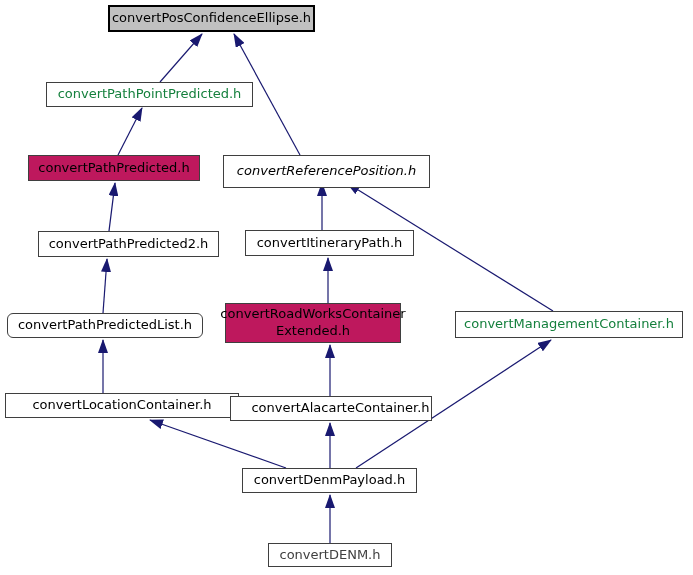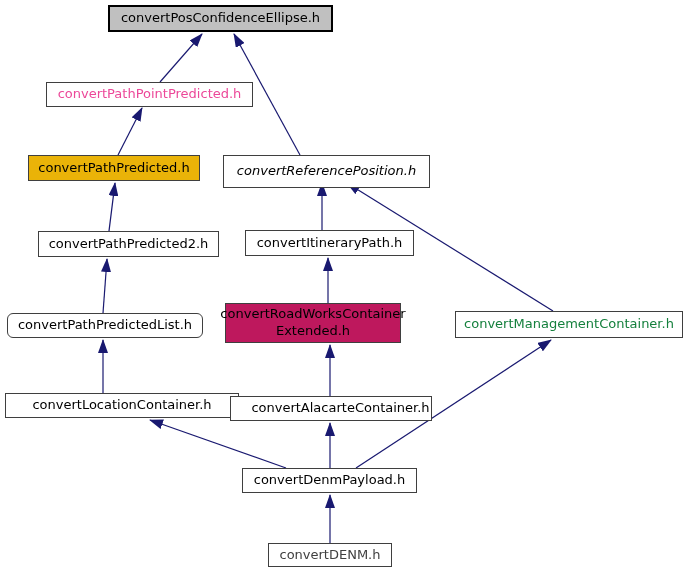--- a/index.html
+++ b/index.html
@@ -59,23 +59,23 @@
         <line x1="553" y1="311" x2="347" y2="183" stroke="#191970" stroke-width="1.2" marker-end="url(#arrowhead)"></line>
         <line x1="328" y1="303" x2="328" y2="258" stroke="#191970" stroke-width="1.2" marker-end="url(#arrowhead)"></line>
         <line x1="330" y1="396" x2="330" y2="345" stroke="#191970" stroke-width="1.2" marker-end="url(#arrowhead)"></line>
         <line x1="286" y1="468" x2="150" y2="420" stroke="#191970" stroke-width="1.2" marker-end="url(#arrowhead)"></line>
         <line x1="330" y1="468" x2="330" y2="423" stroke="#191970" stroke-width="1.2" marker-end="url(#arrowhead)"></line>
         <line x1="356" y1="468" x2="551" y2="340" stroke="#191970" stroke-width="1.2" marker-end="url(#arrowhead)"></line>
         <line x1="330" y1="543" x2="330" y2="495" stroke="#191970" stroke-width="1.2" marker-end="url(#arrowhead)"></line>
       </g>
   </svg>
   <div id="node-layer">
-      <div class="node highlighted" style="left: 108px; top: 5px; width: 225px; height: 27px; background: rgb(192, 192, 192); border-color: rgb(0, 0, 0); color: rgb(0, 0, 0); text-align: center;">convertPosConfidenceEllipse.h</div>
-      <div class="node" style="left: 46px; top: 82px; width: 207px; height: 25px; background: rgb(255, 255, 255); border-color: rgb(63, 63, 63); color: #ec4899;">convertPathPointPredicted.h</div>
-      <div class="node" style="left: 28px; top: 155px; width: 172px; height: 26px; background: #eab308; border-color: rgb(63, 63, 63); color: rgb(0, 0, 0);">convertPathPredicted.h</div>
+      <div class="node highlighted" style="left: 108px; top: 5px; width: 207px; height: 27px; background: rgb(192, 192, 192); border-color: rgb(0, 0, 0); color: rgb(0, 0, 0); text-align: center;">convertPosConfidenceEllipse.h</div>
+      <div class="node" style="left: 46px; top: 82px; width: 207px; height: 25px; background: rgb(255, 255, 255); border-color: rgb(63, 63, 63); color: #15803d;">convertPathPointPredicted.h</div>
+      <div class="node" style="left: 28px; top: 155px; width: 172px; height: 26px; background: #be185d; border-color: rgb(63, 63, 63); color: rgb(0, 0, 0);">convertPathPredicted.h</div>
       <div class="node" style="left: 223px; top: 155px; width: 207px; height: 33px; background: rgb(255, 255, 255); border-color: rgb(63, 63, 63); color: rgb(0, 0, 0); font-style: italic;">convertReferencePosition.h</div>
       <div class="node" style="left: 17px; top: 231px; width: 181px; height: 26px; background: rgb(255, 255, 255); border-color: rgb(63, 63, 63); color: rgb(0, 0, 0); margin-left: 21px;">convertPathPredicted2.h</div>
       <div class="node" style="left: 245px; top: 230px; width: 169px; height: 26px; background: rgb(255, 255, 255); border-color: rgb(63, 63, 63); color: rgb(0, 0, 0);">convertItineraryPath.h</div>
       <div class="node" style="left: 7px; top: 313px; width: 196px; height: 25px; background: rgb(255, 255, 255); border-color: rgb(63, 63, 63); color: rgb(0, 0, 0); border-radius: 6px;">convertPathPredictedList.h</div>
       <div class="node" style="left: 225px; top: 303px; width: 176px; height: 40px; background: #be185d; border-color: rgb(63, 63, 63); color: rgb(0, 0, 0);">convertRoadWorksContainer
 Extended.h</div>
       <div class="node" style="left: 455px; top: 311px; width: 228px; height: 27px; background: rgb(255, 255, 255); border-color: rgb(63, 63, 63); color: #15803d;">convertManagementContainer.h</div>
       <div class="node" style="left: 5px; top: 393px; width: 234px; height: 25px; background: rgb(255, 255, 255); border-color: rgb(63, 63, 63); color: rgb(0, 0, 0);">convertLocationContainer.h</div>
       <div class="node" style="left: 230px; top: 396px; width: 202px; height: 25px; background: rgb(255, 255, 255); border-color: rgb(63, 63, 63); color: rgb(0, 0, 0); padding-left: 19px;">convertAlacarteContainer.h</div>
       <div class="node" style="left: 242px; top: 468px; width: 175px; height: 25px; background: rgb(255, 255, 255); border-color: rgb(63, 63, 63); color: rgb(0, 0, 0);">convertDenmPayload.h</div>

